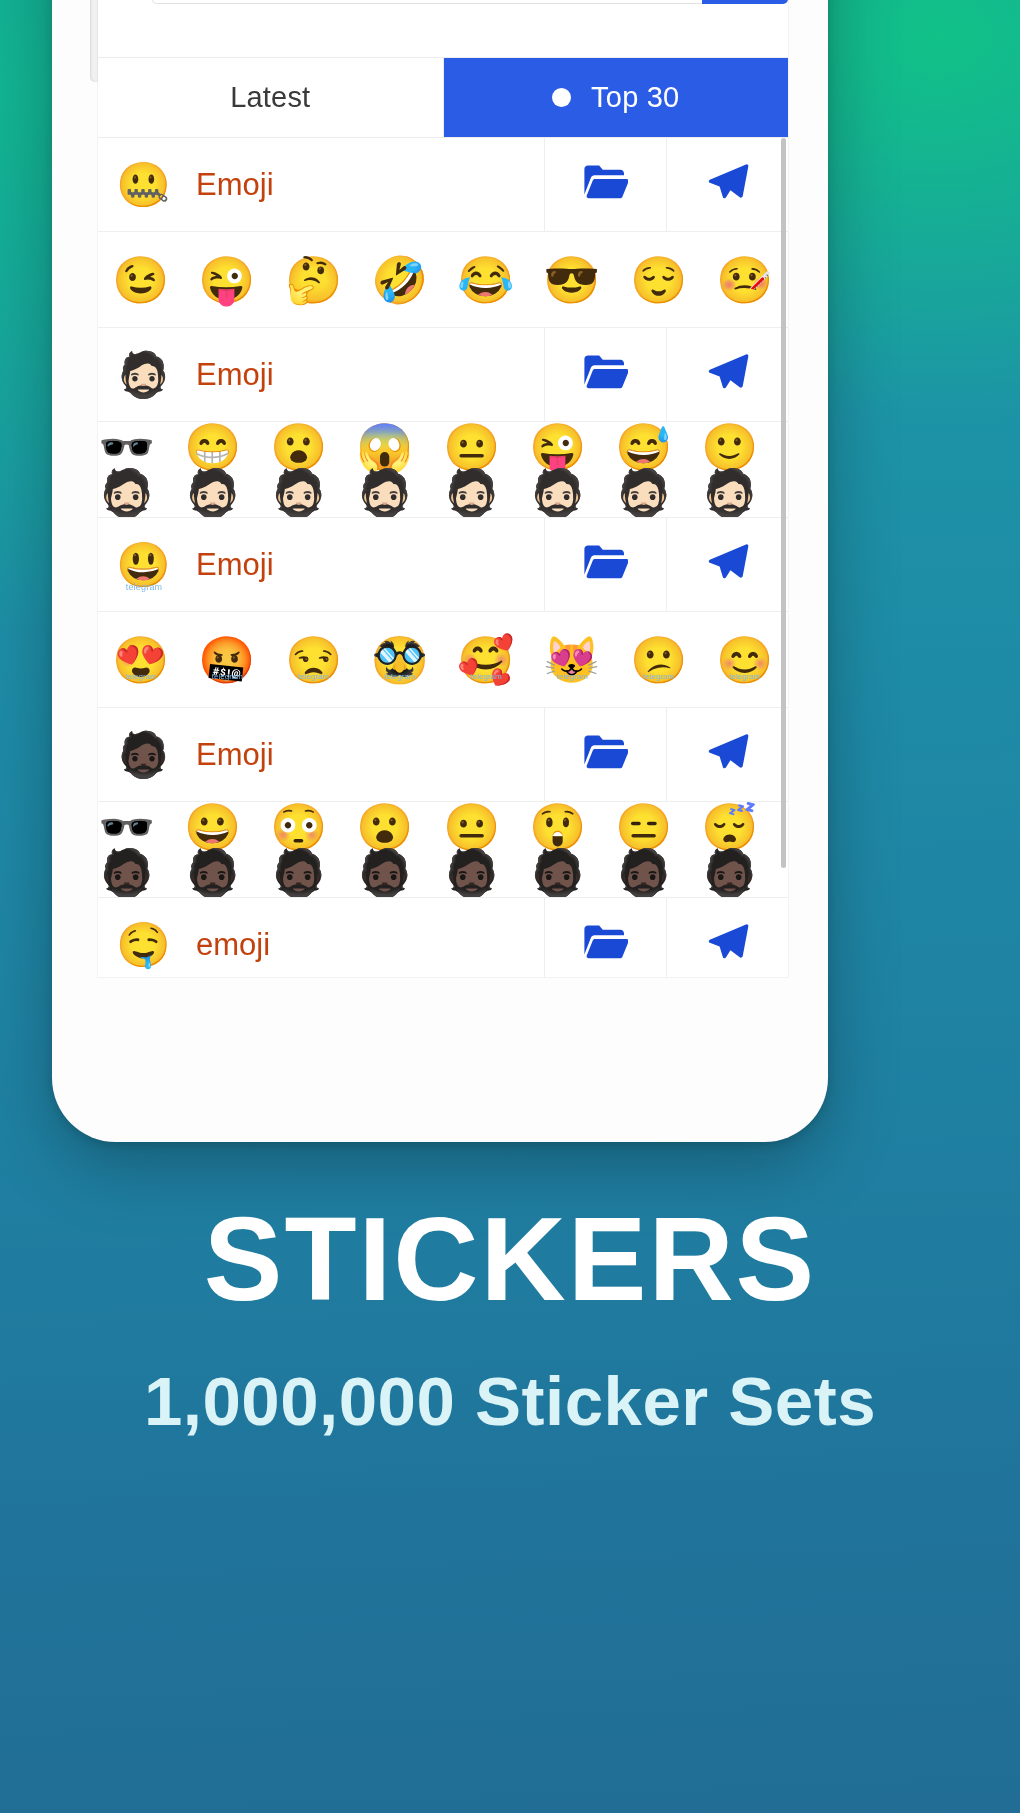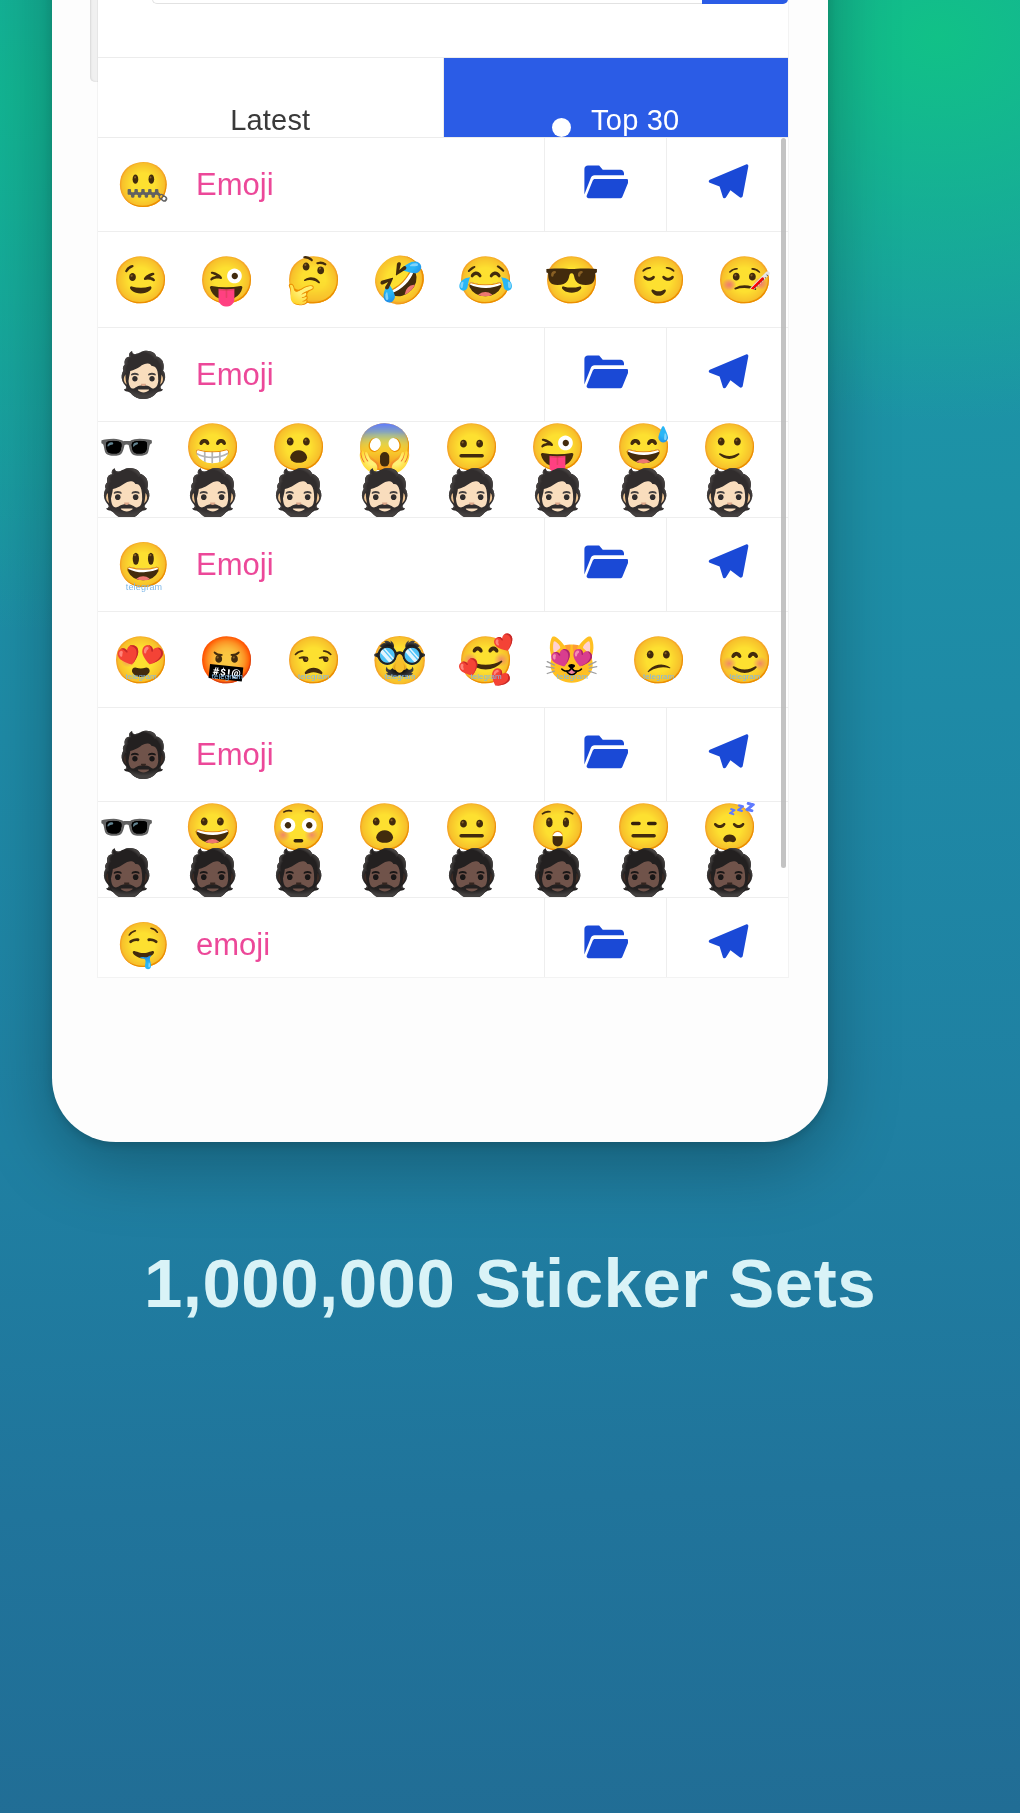--- a/index.html
+++ b/index.html
@@ -132,21 +132,21 @@
   
   #tab-bar {
     display: flex;
     height: 80px;
     border-bottom: 1px solid #ececec;
     background: #ffffff;
   }
   .tab {
     flex: 1;
     display: flex;
-    align-items: flex-end;
+    align-items: center;
     justify-content: center;
     font-size: 29px;
     color: #3a3a3a;
     border-right: 1px solid #ececec;
     background: #fff;
     cursor: pointer;
     letter-spacing: 0.2px;
   }
   .tab:last-child { border-right: none; }
   .tab.active {
@@ -193,21 +193,21 @@
     left: 50%;
     transform: translateX(-50%);
     font-size: 9px;
     color: #7fb8e8;
     letter-spacing: 0.2px;
     white-space: nowrap;
   }
   .pack-title {
     flex: 1;
     font-size: 31px;
-    color: #ec4899;
+    color: #c2410c;
     padding-left: 6px;
   }
   .pack-action {
     width: 122px;
     height: 100%;
     display: flex;
     align-items: center;
     justify-content: center;
     border-left: 1px solid #eeeeee;
     cursor: pointer;
@@ -565,14 +565,15 @@
         </svg>
         </span>
       </div>
     </div>
 
     <div id="list-scrollbar"></div>
   </div>
 </div>
 
 <div id="marketing">
+  <div id="headline">STICKERS</div>
   <div id="subheadline">1,000,000 Sticker Sets</div>
 </div>
 
 </body></html>

